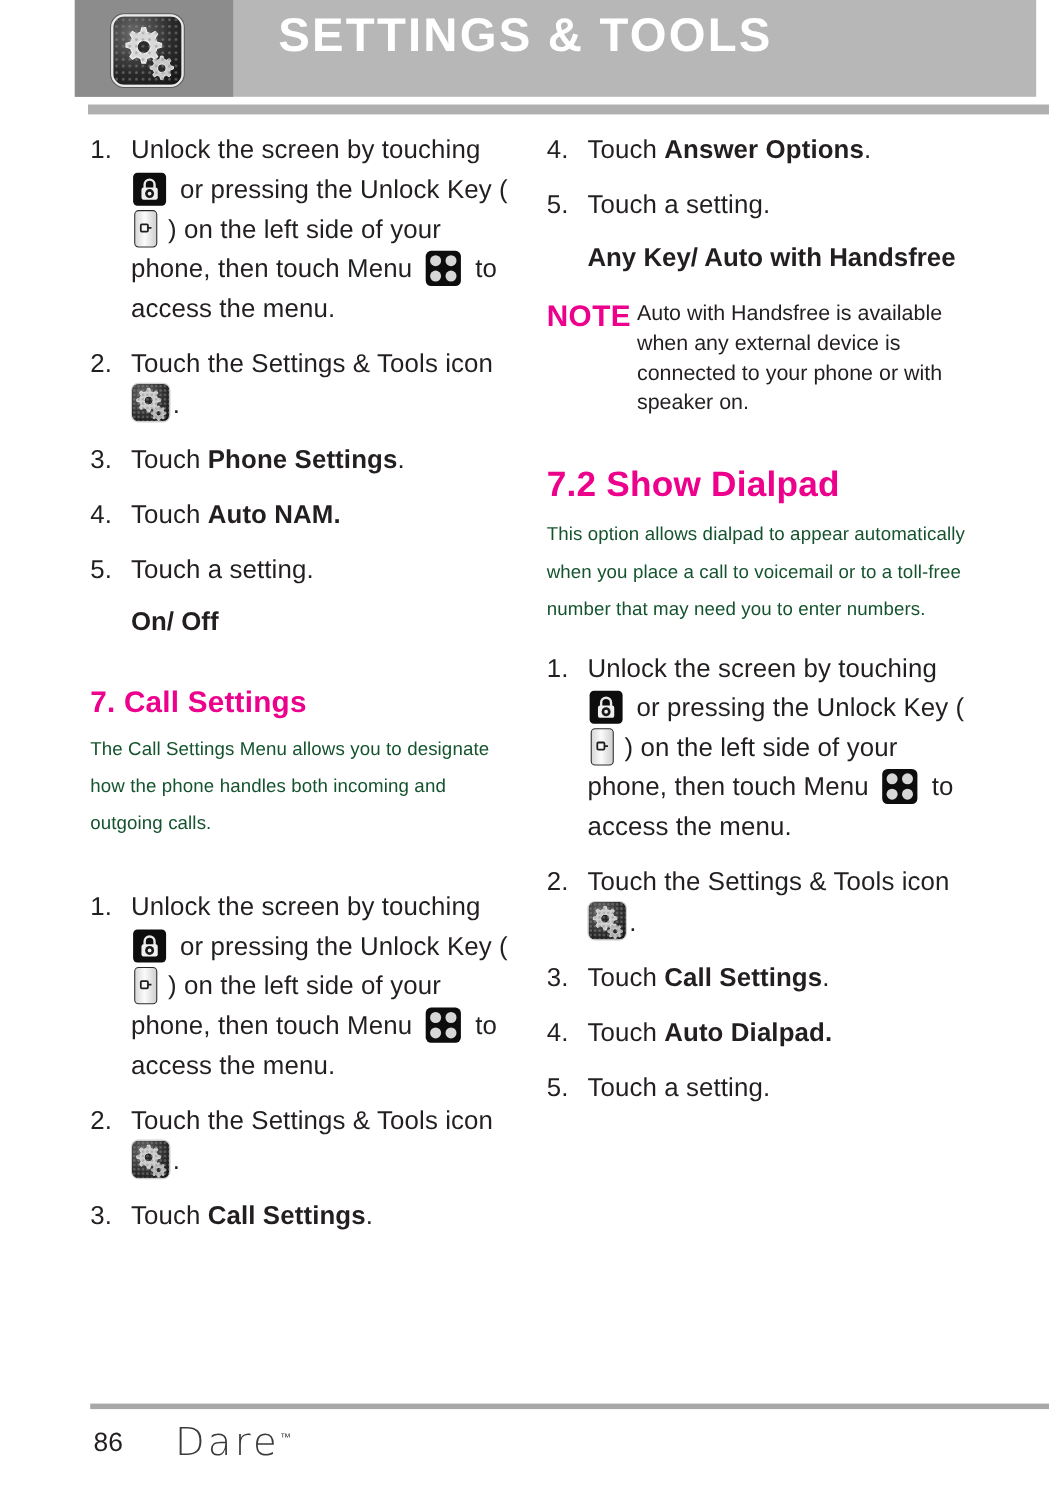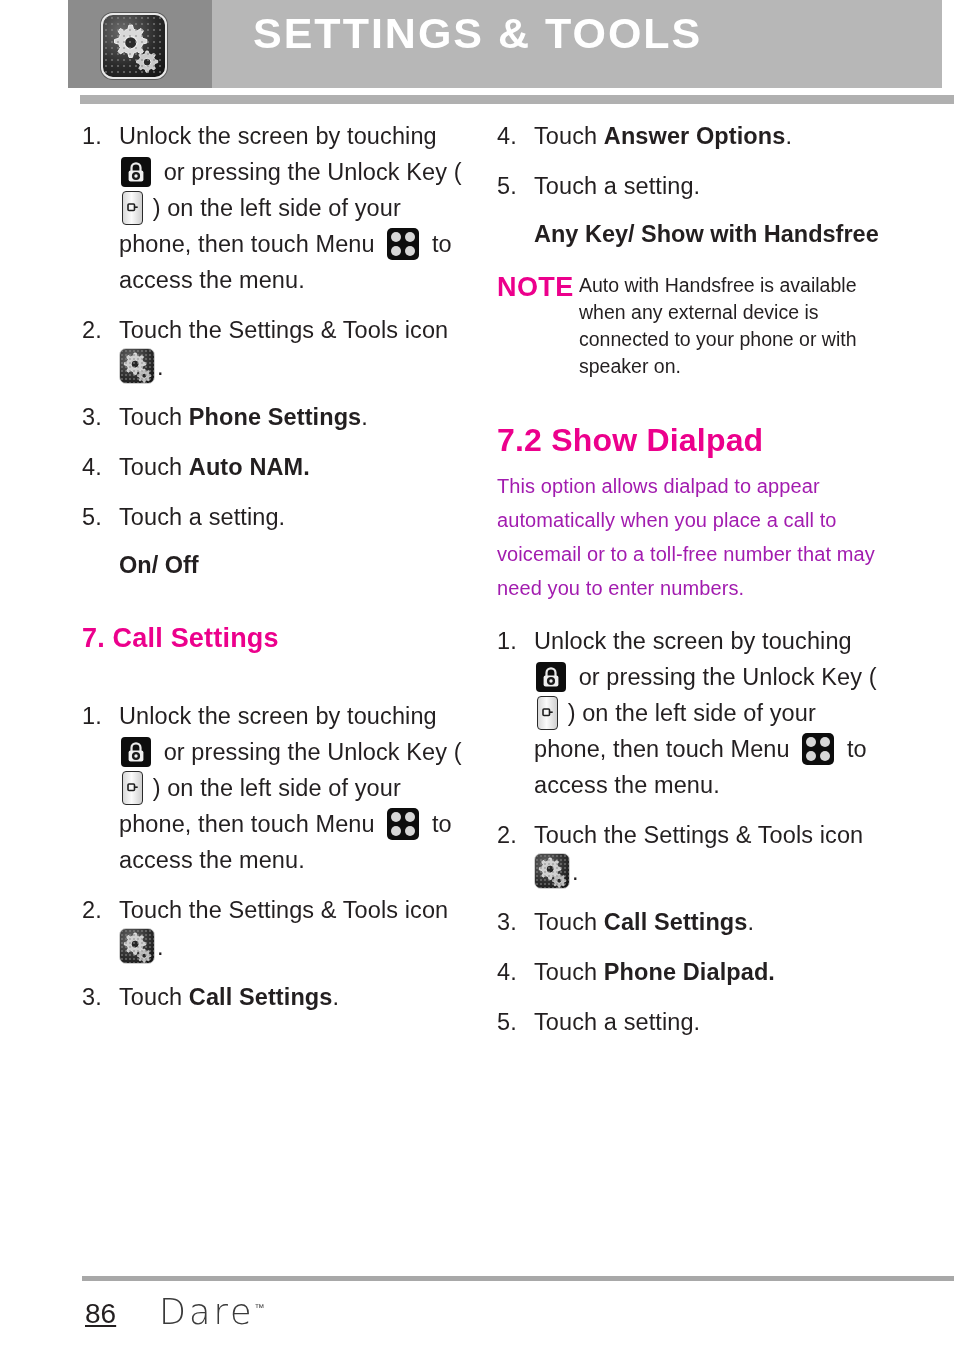--- a/index.html
+++ b/index.html
@@ -97,24 +97,24 @@
     letter-spacing: .2px;
     margin: 0 0 10px 0;
     line-height: 1.15;
   }
   .h-section.sub { font-size: 32px; }
   .spacer-lg { height: 42px; }
   .spacer-md { height: 22px; }
   .spacer-sm { height: 12px; }
 
   p.body {
-    font-size: 20px;
+    font-size: 17px;
     line-height: 34px;
     margin: 0 0 6px 0;
-    color: #a21caf;
+    color: #14532d;
     font-family: "Liberation Sans Narrow", "Liberation Sans", sans-serif;
     letter-spacing: .1px;
   }
 
   
   .steps { margin: 0; padding: 0; list-style: none; }
   .step {
     position: relative;
     padding-left: 37px;
     font-size: 23.5px;
@@ -229,24 +229,23 @@
   .footer {
     position: absolute;
     left: 82px;
     top: 1292px;
     width: 500px;
     height: 46px;
   }
   .page-num {
     position: absolute;
     left: 3px; top: 6px;
-    font-size: 28px;
+    font-size: 24px;
     color: #231f20;
     font-family: "Liberation Sans Narrow", "Liberation Sans", sans-serif;
-    text-decoration: underline;
   }
   .wordmark {
     position: absolute;
     left: 77px; top: 0px;
     font-size: 35px;
     letter-spacing: 3px;
     color: #3b3b3b;
     font-family: "DejaVu Sans", sans-serif;
     font-weight: 300;
   }
@@ -305,20 +304,21 @@
       <li class="step"><span class="num">3.</span>Touch <b>Phone Settings</b>.</li>
       <li class="step"><span class="num">4.</span>Touch <b>Auto NAM.</b></li>
       <li class="step"><span class="num">5.</span>Touch a setting.</li>
     </ol>
 
   <div class="opt">On/ Off</div>
 
   <div class="spacer-lg"></div>
 
   <h2 class="h-section">7. Call Settings</h2>
+  <p class="body">The Call Settings Menu allows you to designate how the phone handles both incoming and outgoing calls.</p>
 
   <div class="spacer-md"></div>
 
 
   <div class="spacer-sm"></div>
 
   <ol class="steps">
       <li class="step"><span class="num">1.</span>Unlock the screen by touching <span class="ico ico-lock"><svg width="30" height="30" viewBox="0 0 30 30">
             <path d="M10.5 14 v-3.2 a4.5 4.5 0 0 1 9 0 V14" fill="none" stroke="#e8e8e8" stroke-width="2.2"></path>
             <rect x="7.6" y="13.4" width="14.8" height="11.2" rx="2" fill="#f0f0f0"></rect>
@@ -342,21 +342,21 @@
     </ol>
 </div>
 
 <div class="col col-right">
 
   <ol class="steps">
       <li class="step"><span class="num">4.</span>Touch <b>Answer Options</b>.</li>
       <li class="step"><span class="num">5.</span>Touch a setting.</li>
     </ol>
 
-  <div class="opt">Any Key/ Show with Handsfree</div>
+  <div class="opt">Any Key/ Auto with Handsfree</div>
 
   <div class="note">
     <span class="note-label">NOTE</span>
     <span class="note-text">Auto with Handsfree is available when any external device is connected to your phone or with speaker on.</span>
   </div>
 
   <div class="spacer-lg"></div>
 
   <h3 class="h-section sub">7.2 Show Dialpad</h3>
   <p class="body">This option allows dialpad to appear automatically when you place a call to voicemail or to a toll-free number that may need you to enter numbers.</p>
@@ -377,21 +377,21 @@
             <g fill="#d0d0d0" stroke="#efefef" stroke-width=".7">
               <path d="M14 4 l2.2 0 .8 2.9 a8.2 8.2 0 0 1 2.4 1 l2.6-1.6 1.6 1.6 -1.6 2.6 a8.2 8.2 0 0 1 1 2.4 l2.9 .8 0 2.2 -2.9 .8 a8.2 8.2 0 0 1-1 2.4 l1.6 2.6 -1.6 1.6 -2.6-1.6 a8.2 8.2 0 0 1-2.4 1 l-.8 2.9 -2.2 0 -.8-2.9 a8.2 8.2 0 0 1-2.4-1 l-2.6 1.6 -1.6-1.6 1.6-2.6 a8.2 8.2 0 0 1-1-2.4 l-2.9-.8 0-2.2 2.9-.8 a8.2 8.2 0 0 1 1-2.4 l-1.6-2.6 1.6-1.6 2.6 1.6 a8.2 8.2 0 0 1 2.4-1 z"></path>
             </g>
             <circle cx="15.1" cy="15.1" r="4" fill="#262626" stroke="#eee" stroke-width=".9"></circle>
             <g fill="#bdbdbd" stroke="#e4e4e4" stroke-width=".6">
               <path d="M23.5 20 l1.4 0 .5 1.8 a5.2 5.2 0 0 1 1.5 .6 l1.6-1 1 1 -1 1.6 a5.2 5.2 0 0 1 .6 1.5 l1.8 .5 0 1.4 -1.8 .5 a5.2 5.2 0 0 1-.6 1.5 l1 1.6 -1 1 -1.6-1 a5.2 5.2 0 0 1-1.5 .6 l-.5 1.8 -1.4 0 -.5-1.8 a5.2 5.2 0 0 1-1.5-.6 l-1.6 1 -1-1 1-1.6 a5.2 5.2 0 0 1-.6-1.5 l-1.8-.5 0-1.4 1.8-.5 a5.2 5.2 0 0 1 .6-1.5 l-1-1.6 1-1 1.6 1 a5.2 5.2 0 0 1 1.5-.6 z"></path>
             </g>
             <circle cx="24.2" cy="26.7" r="2.4" fill="#262626" stroke="#eee" stroke-width=".7"></circle>
           </svg></span>.</li>
       <li class="step"><span class="num">3.</span>Touch <b>Call Settings</b>.</li>
-      <li class="step"><span class="num">4.</span>Touch <b>Phone Dialpad.</b></li>
+      <li class="step"><span class="num">4.</span>Touch <b>Auto Dialpad.</b></li>
       <li class="step"><span class="num">5.</span>Touch a setting.</li>
     </ol>
 
 </div>
 
 <div class="footer-rule"></div>
 <div class="footer">
   <span class="page-num">86</span>
   <span class="wordmark"><span>Dare</span><sup>™</sup></span>
 </div>

